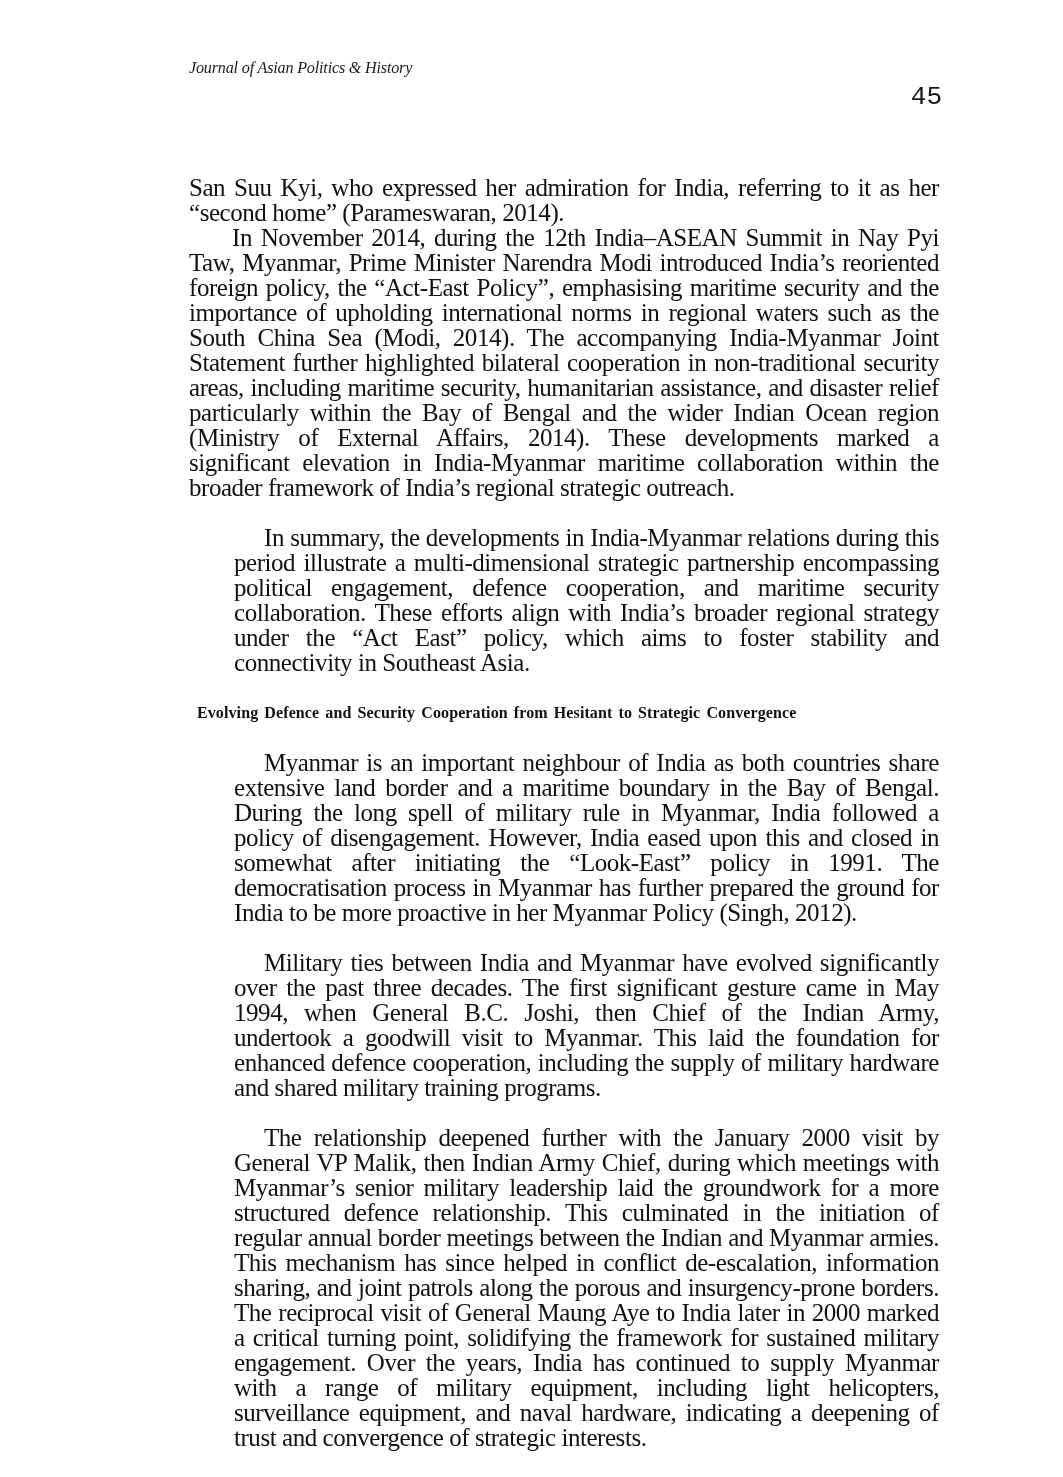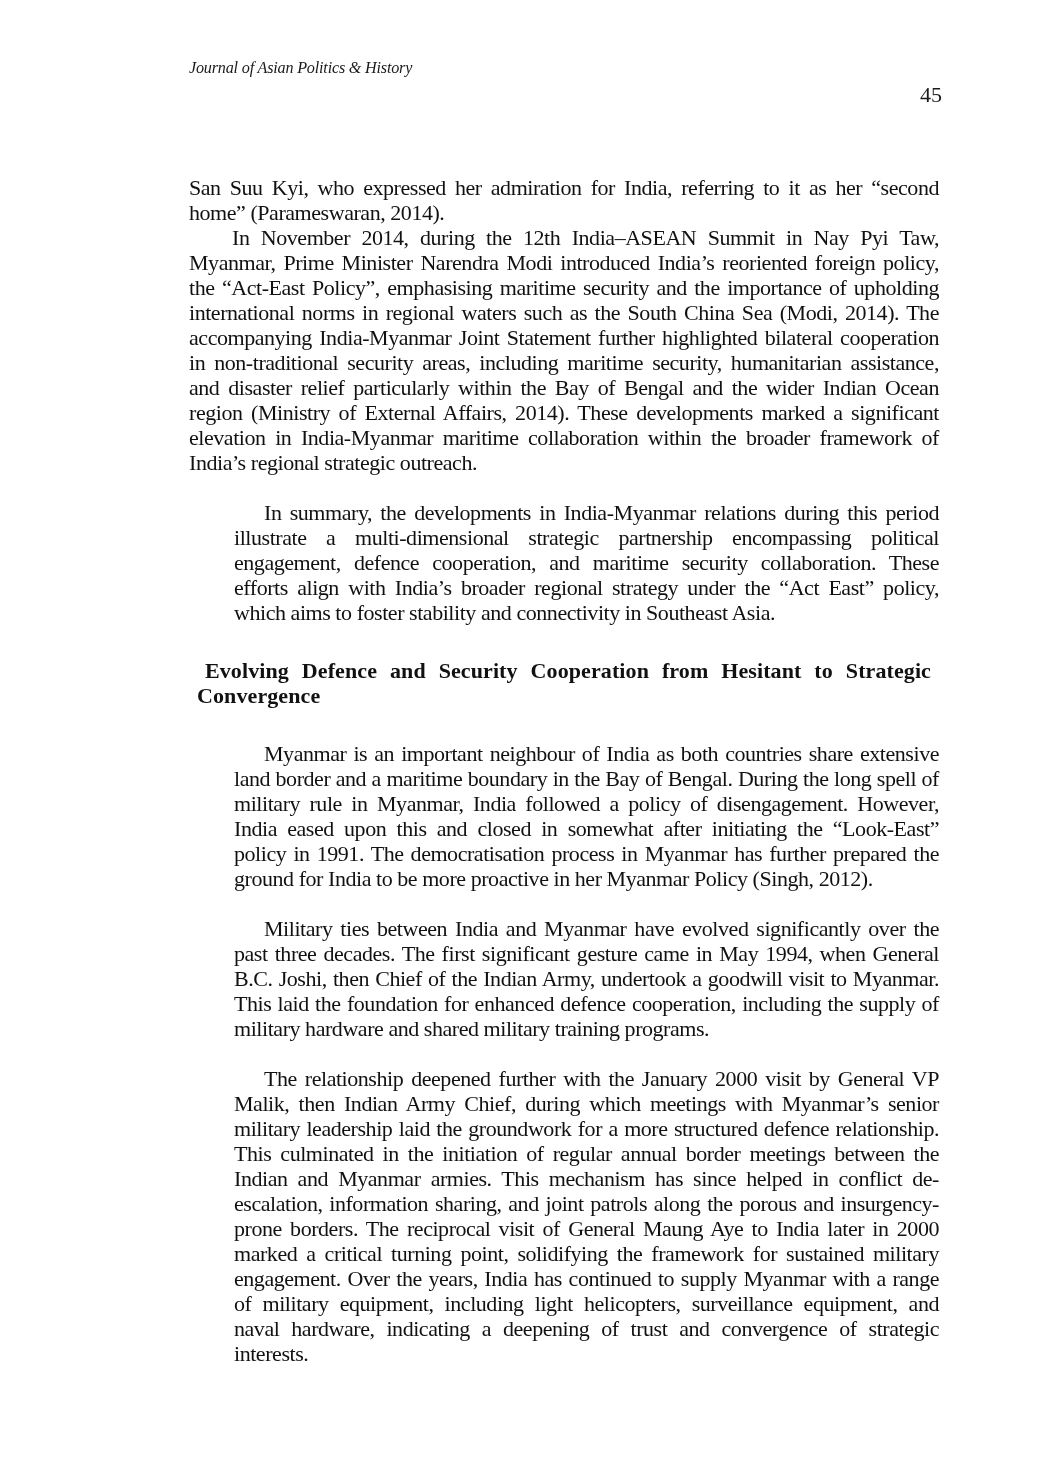--- a/index.html
+++ b/index.html
@@ -24,46 +24,46 @@
       font-size: 17px;
       letter-spacing: -0.2px;
       color: #1a1a1a;
       transform: scaleX(0.95);
       transform-origin: left center;
     }
     .page-number {
       position: absolute;
       right: 121px;
       top: 82px;
-      font-family: Liberation Serif, serif;
-      font-size: 22px;
+      font-family: Liberation Mono, monospace;
+      font-size: 26px;
       color: #1a1a1a;
     }
     .content {
       position: absolute;
       left: 189px;
       top: 175px;
       width: 750px;
     }
     .para {
       margin: 0;
-      font-size: 22px;
+      font-size: 25px;
       line-height: 25px;
       text-align: justify;
       text-align-last: left;
       letter-spacing: -0.45px;
       word-spacing: 0px;
     }
     .indent-small { text-indent: 30px; margin-left: 45px; }
     .indent-large { text-indent: 43px; }
     .gap { height: 25px; }
     .section-heading {
-      margin: 8px;
+      margin: 0;
       font-weight: bold;
-      font-size: 22px;
+      font-size: 16px;
       line-height: 25px;
       text-align: justify;
       text-align-last: left;
       letter-spacing: 0.1px;
       word-spacing: 2px;
       text-indent: 8px;
     }
   </style>
 </head>
 <body>

